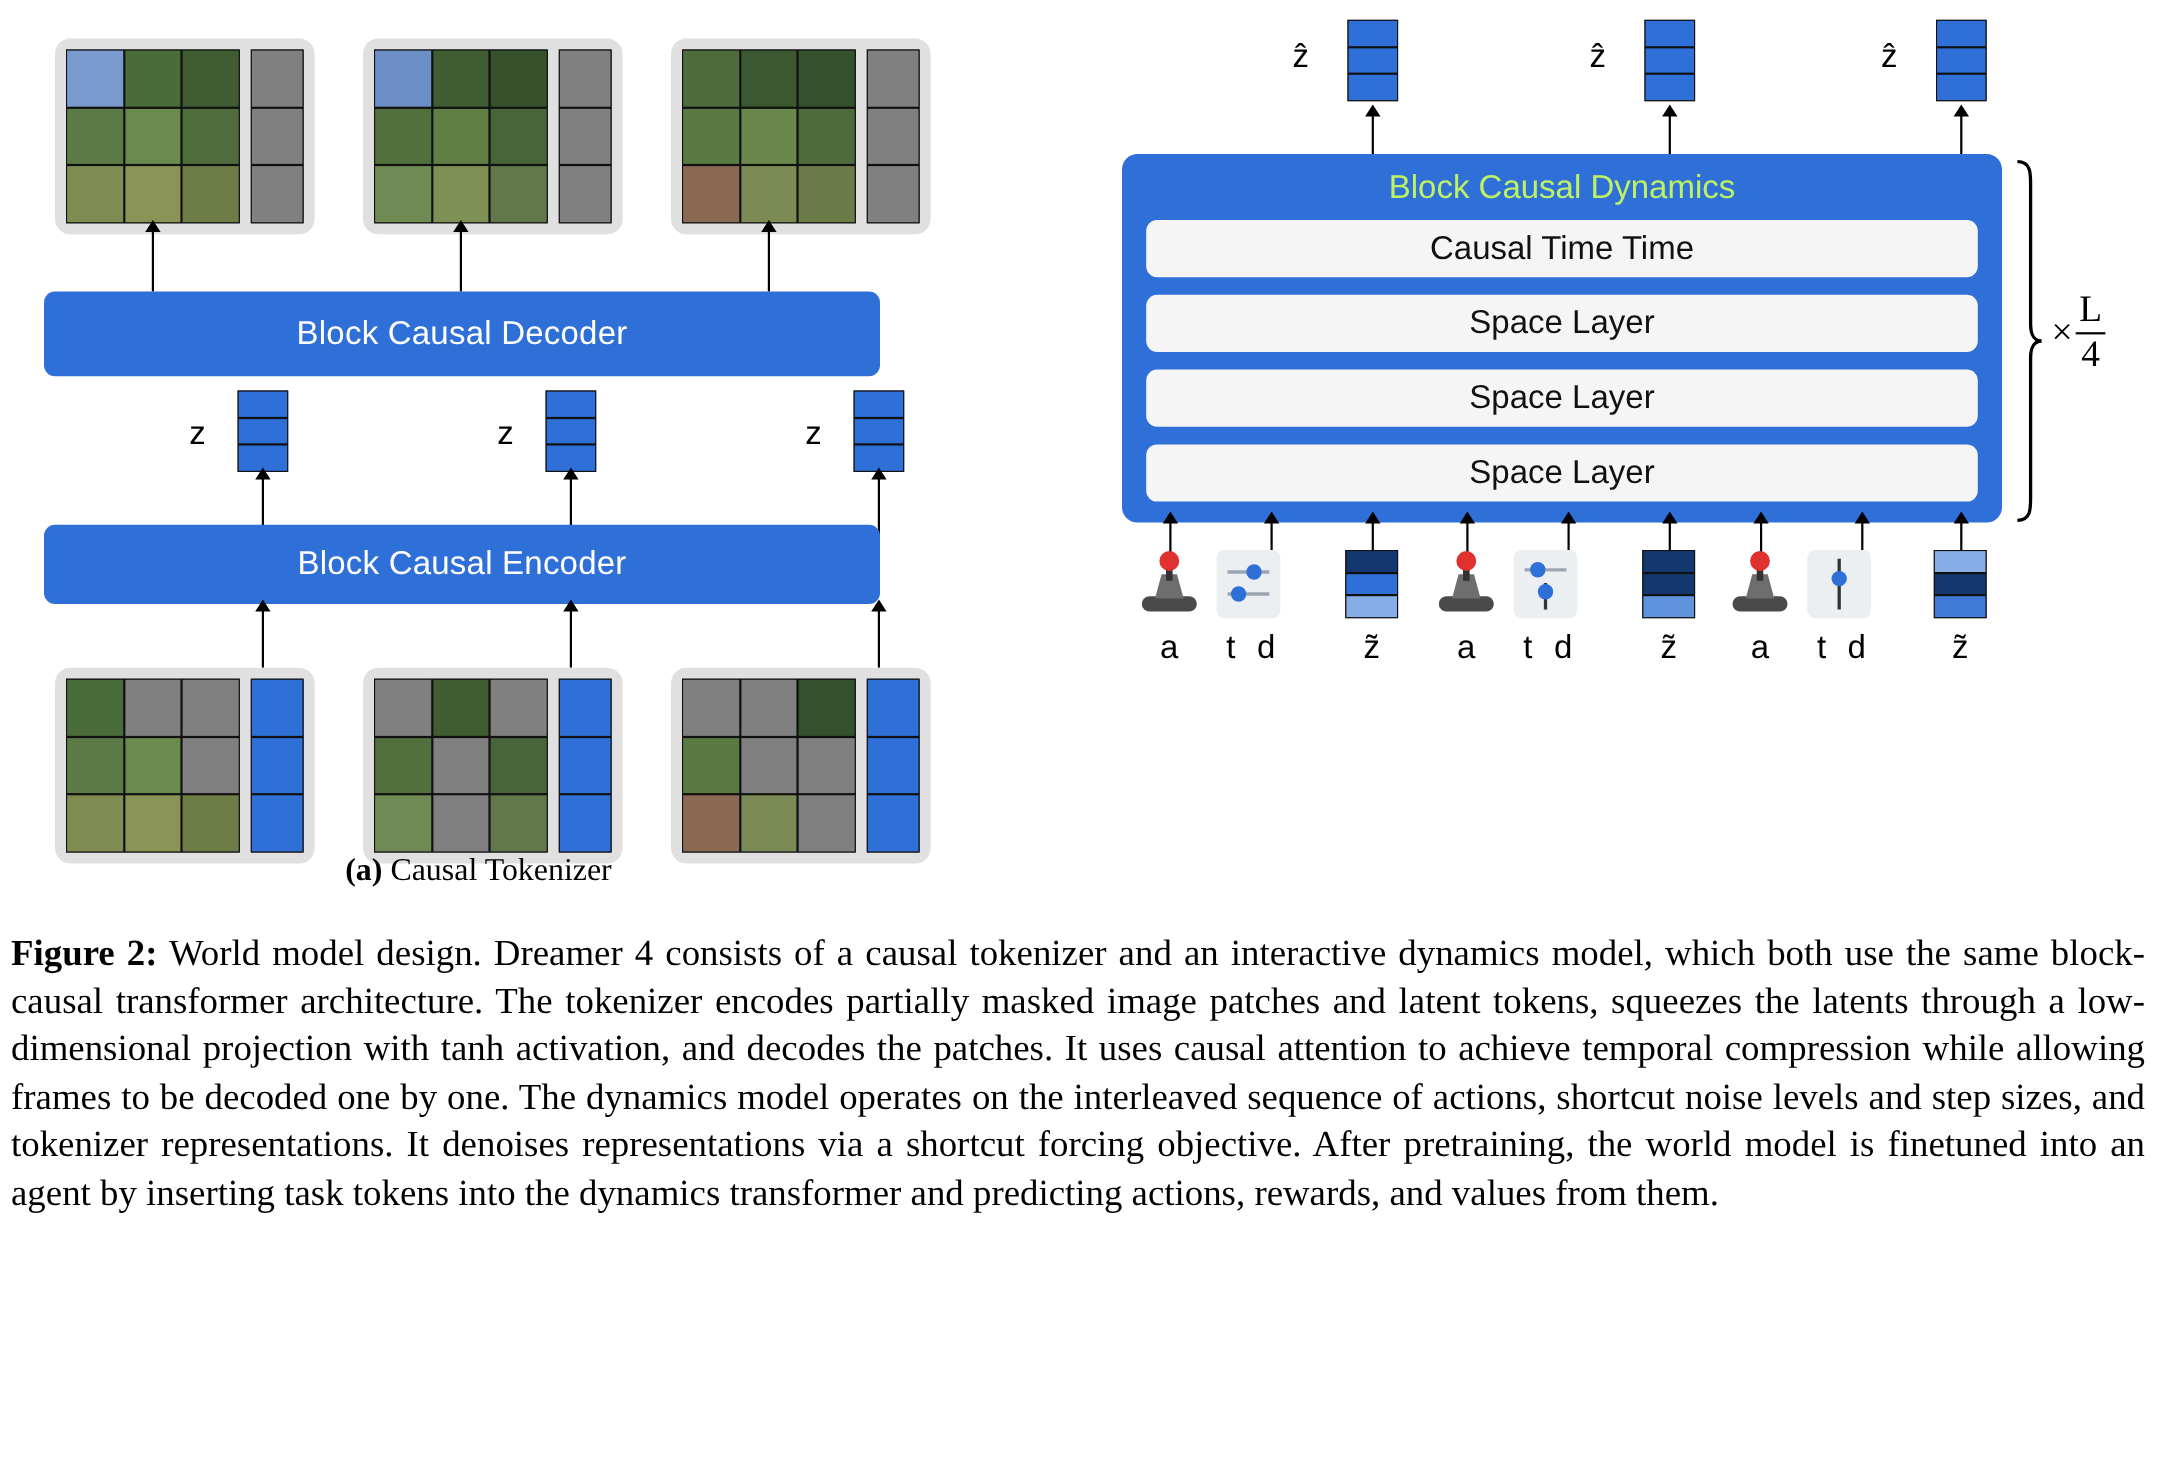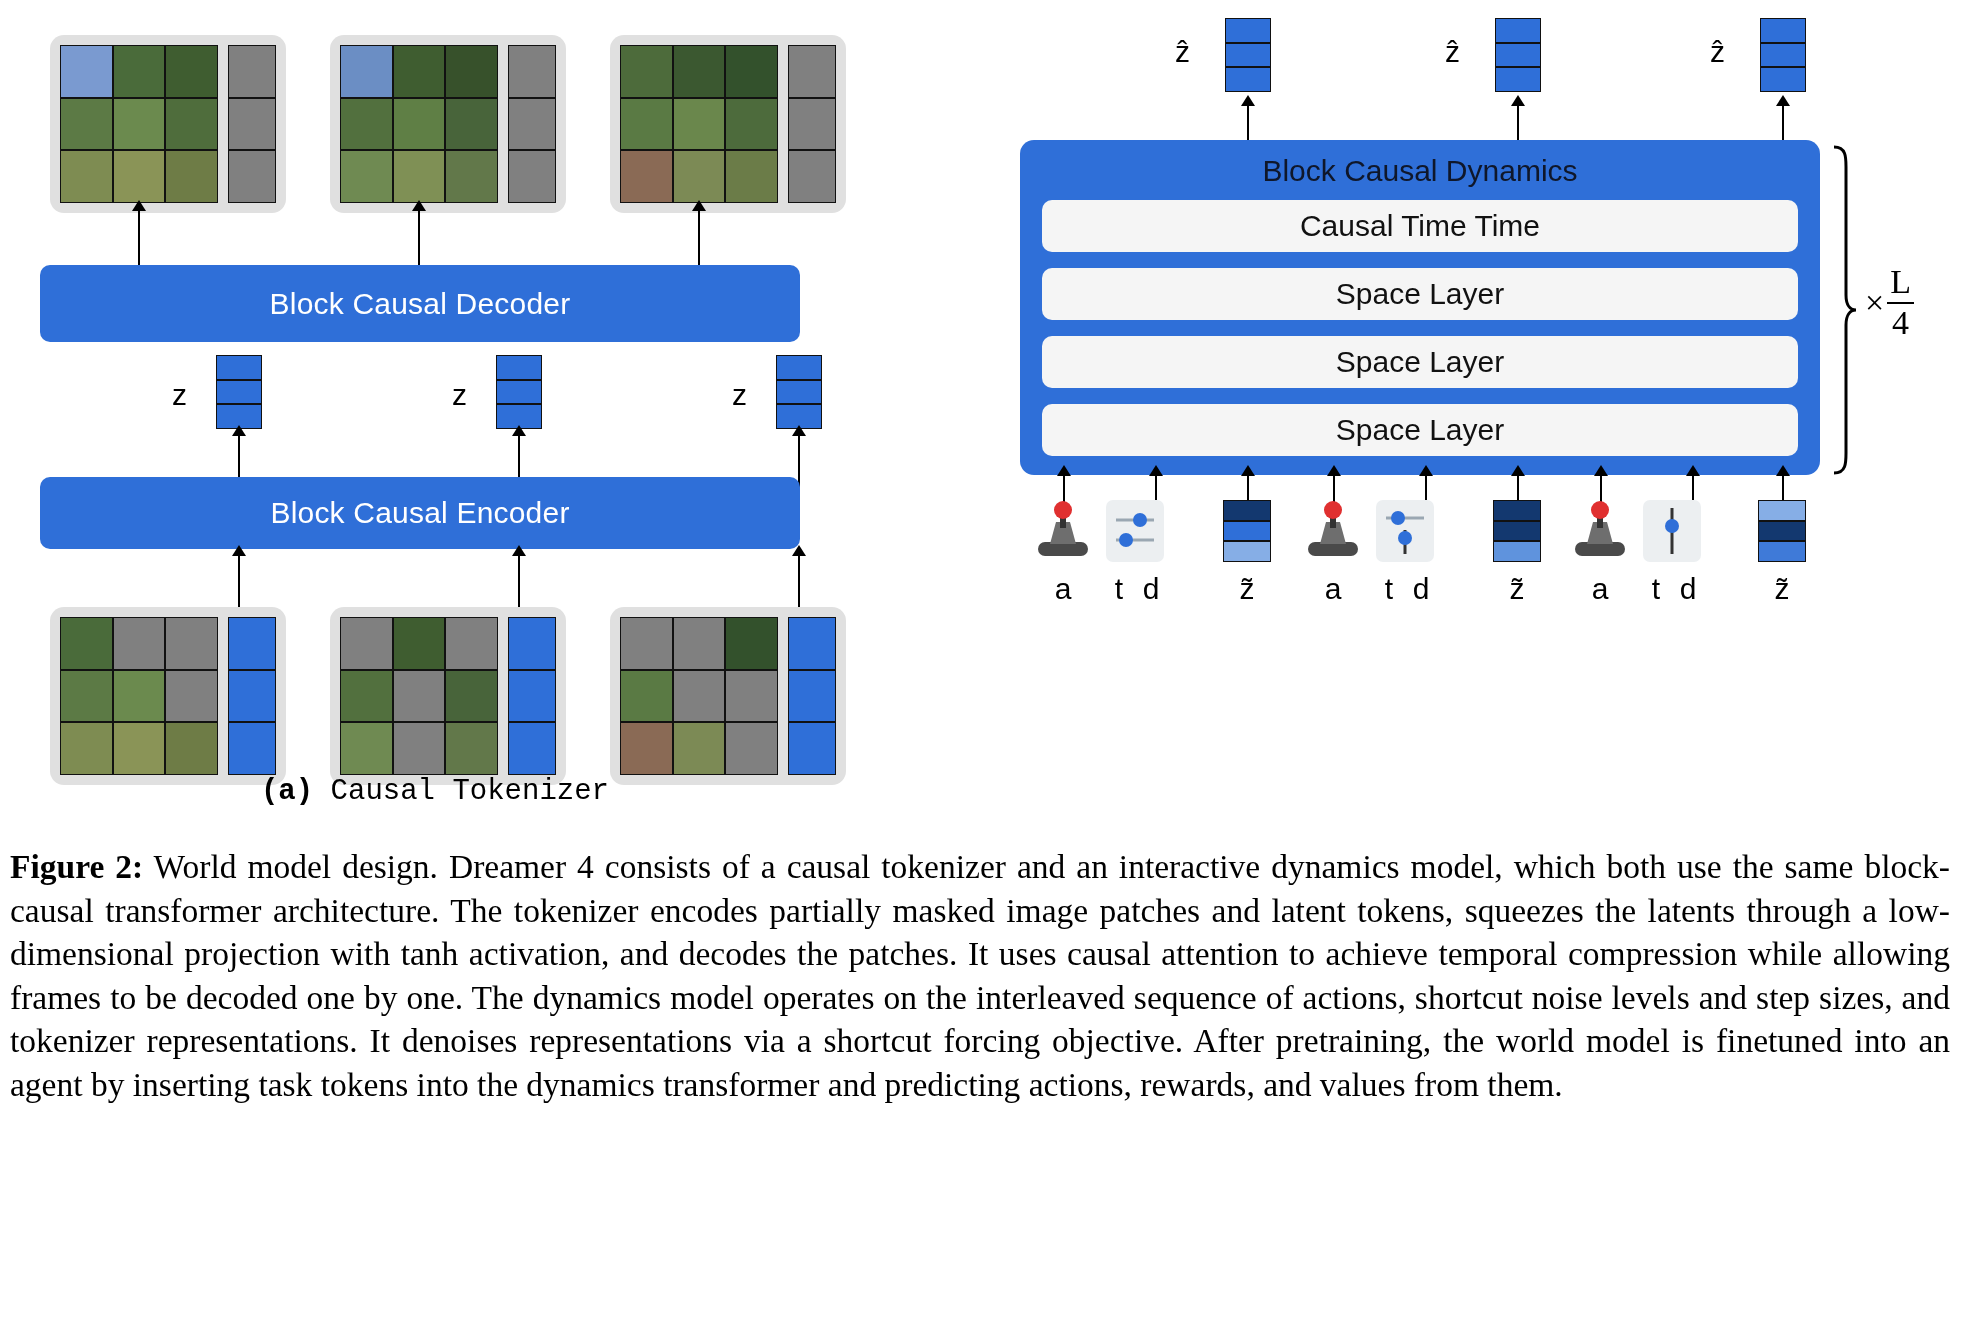--- a/index.html
+++ b/index.html
@@ -134,21 +134,21 @@
     width: 800px;
     height: 335px;
     background: #2f6fd8;
     border-radius: 14px;
   }
   #dyn-title {
     position: absolute;
     top: 14px;
     width: 100%;
     text-align: center;
-    color: #0f172a;
+    color: #bef264;
     font-family: "Liberation Sans", sans-serif;
     font-size: 30px;
   }
   .layer-pill {
     position: absolute;
     left: 22px;
     width: 756px;
     height: 52px;
     background: #f5f5f5;
     border-radius: 10px;
@@ -396,21 +396,21 @@
         <div class="cell" style="background:#7c8a55"></div>
         <div class="cell mask"></div>
       </div>
       <div class="tok-col">
         <div class="tok tok-blue"></div>
           <div class="tok tok-blue"></div>
           <div class="tok tok-blue"></div>
       </div>
     </div>
 
-    <div class="panel-caption" style="left:0px; top:765px; width:830px;font-family:Liberation Mono, monospace;">
+    <div class="panel-caption" style="left:0px; top:765px; width:830px;">
       <b>(a)</b>
       <span>Causal Tokenizer</span>
     </div>
   </div>
 
   <div class="panel" id="panel-b">
 
     <div class="zhat-label" style="left:155px; top:35px;">ẑ</div>
     <div class="z-token" style="left:205px; top:18px;">
       <div></div>

